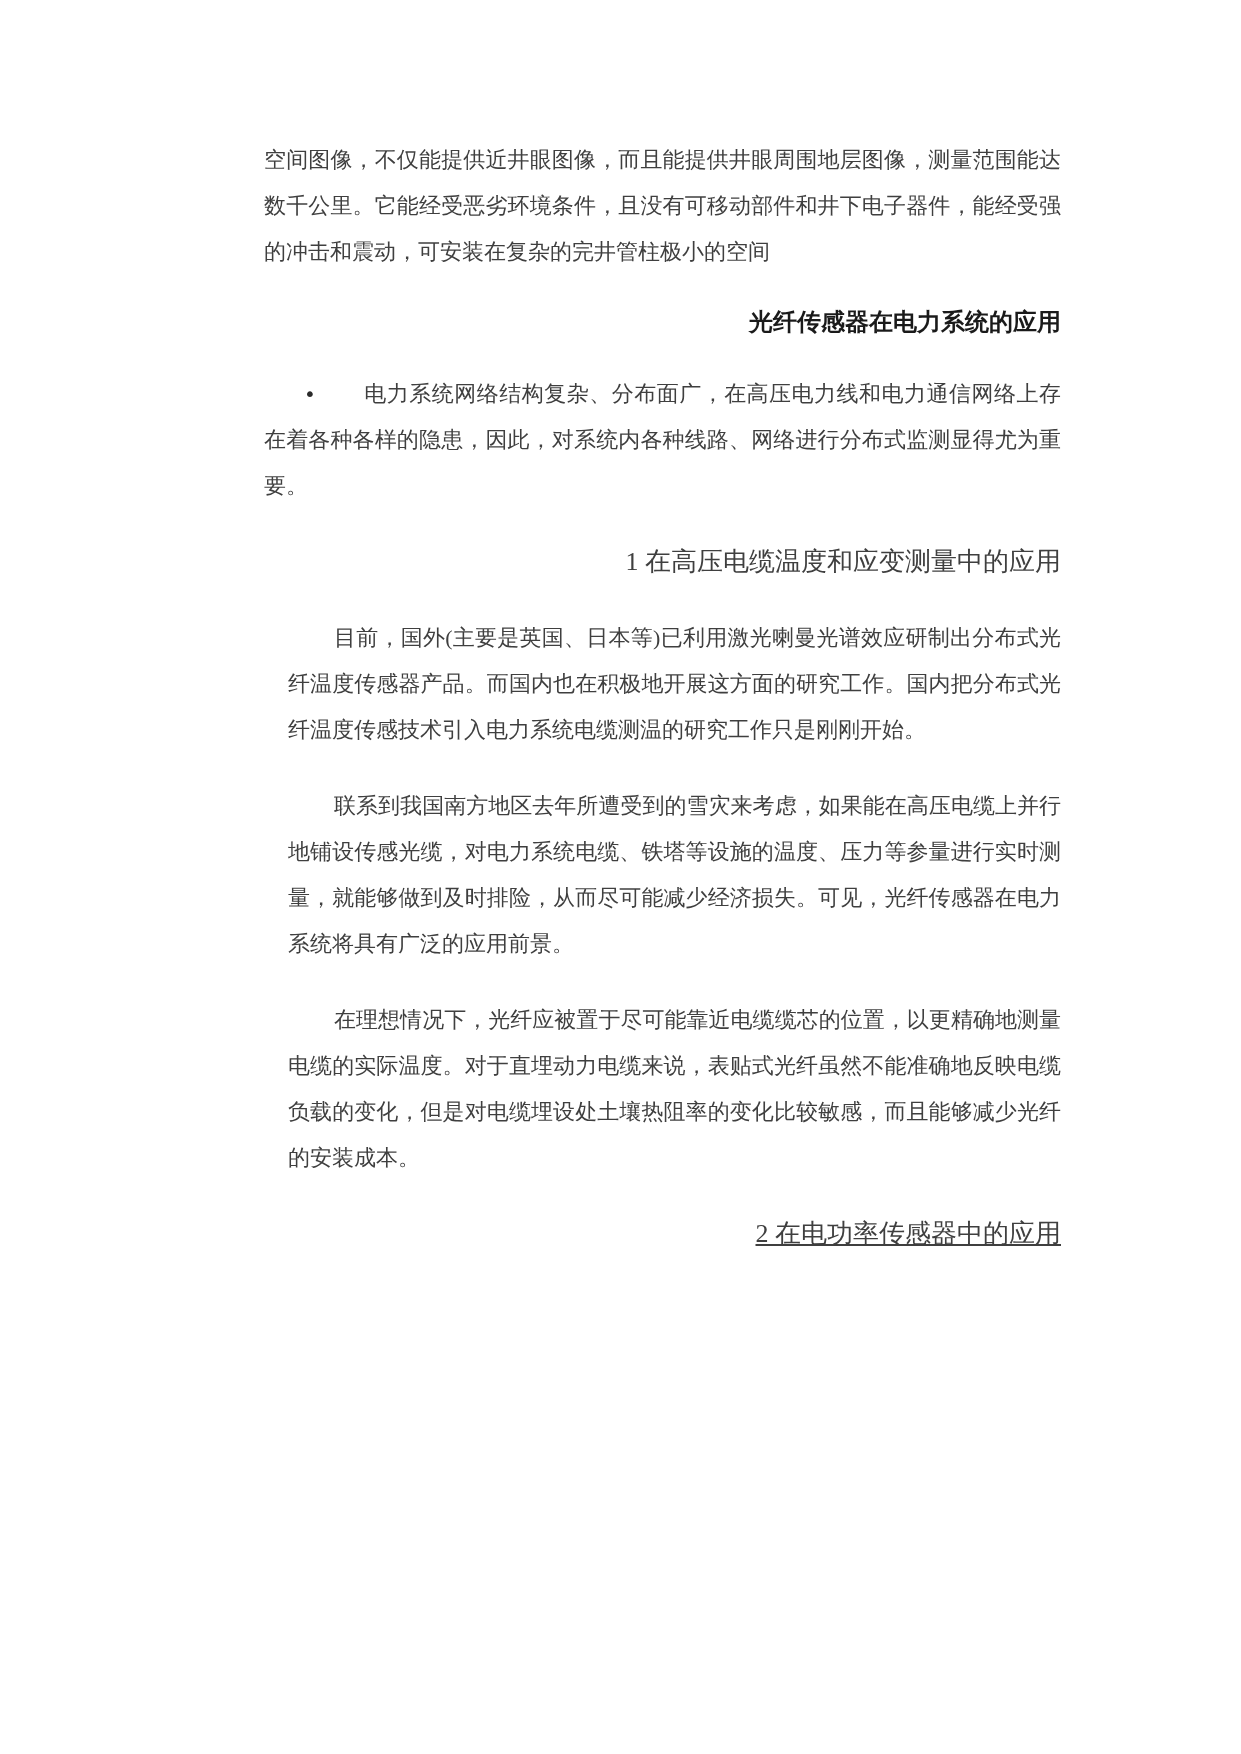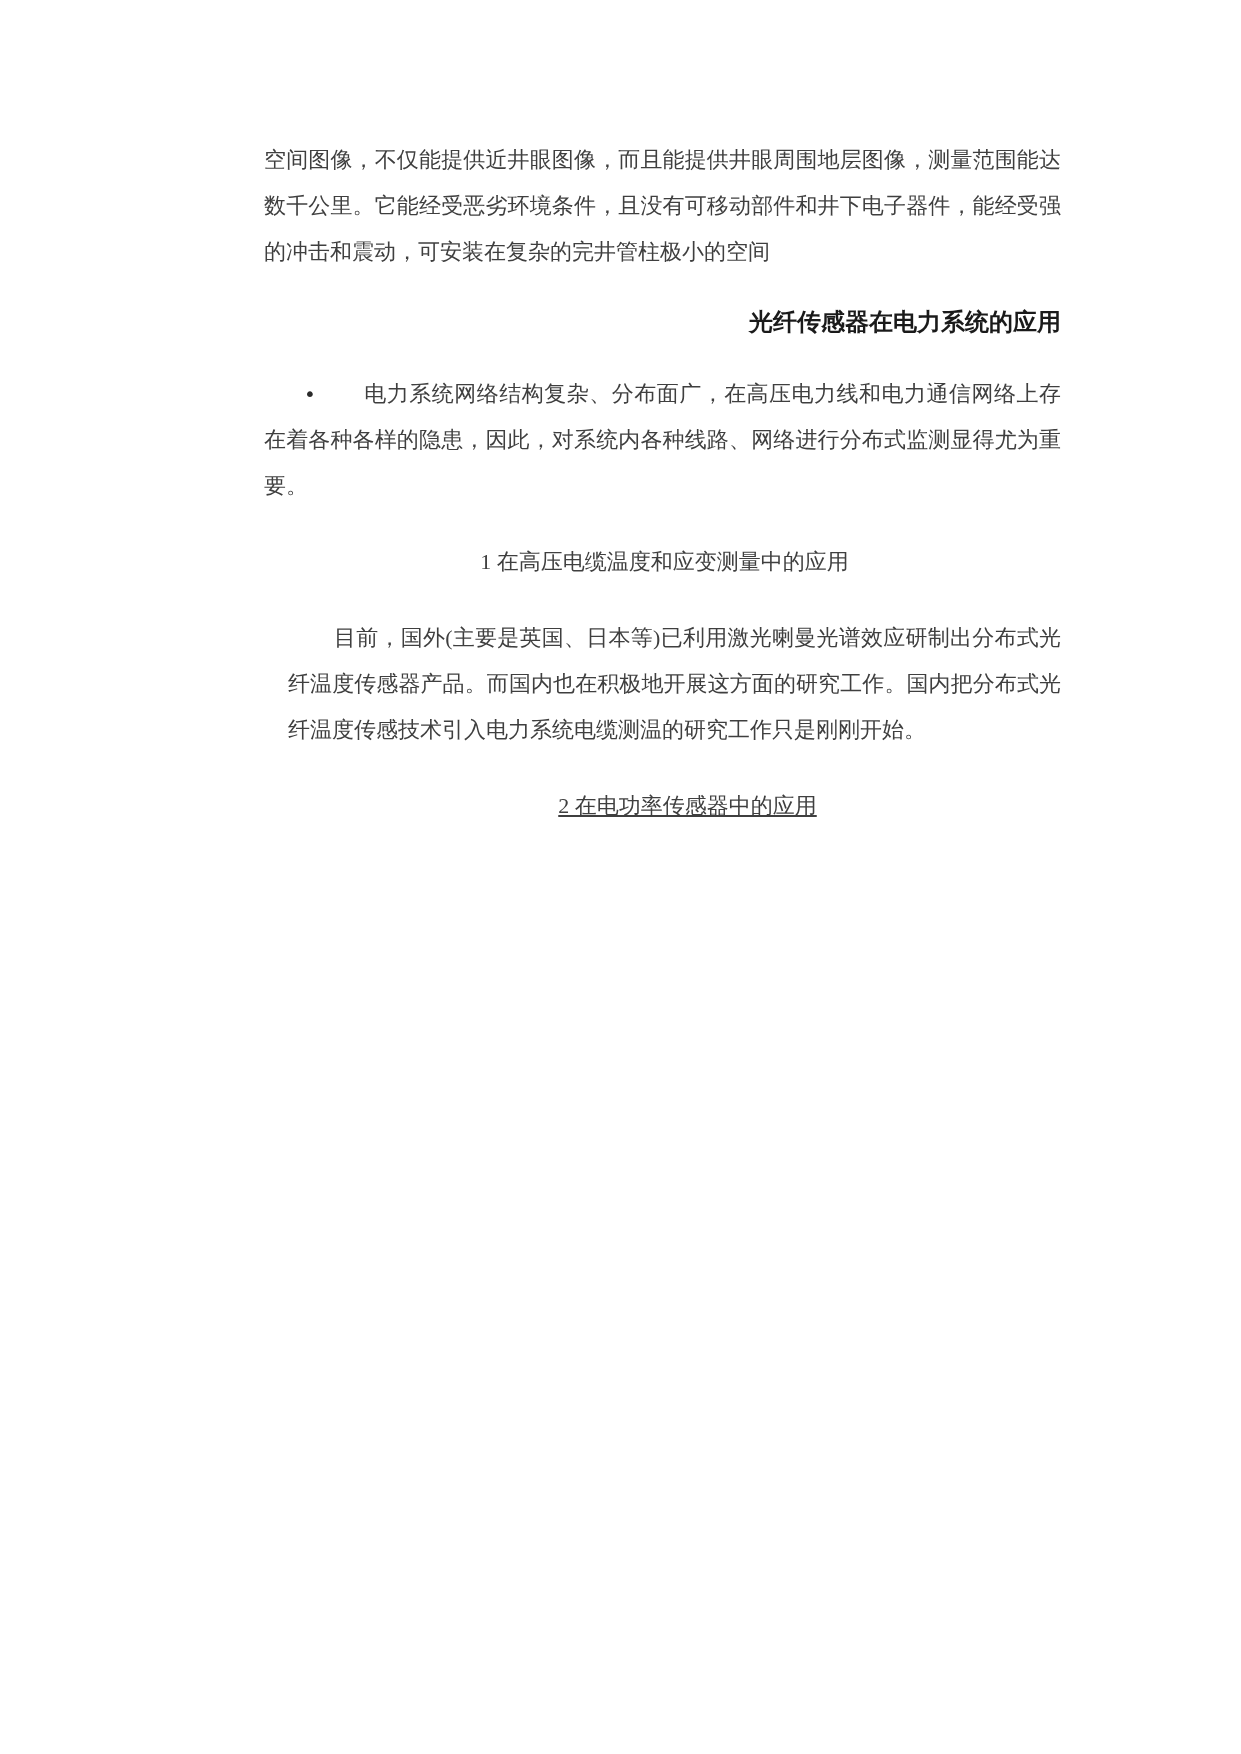--- a/index.html
+++ b/index.html
@@ -39,25 +39,25 @@
     margin: 16px 0 32px -74px;
     font-family: "Liberation Sans", "DejaVu Sans", sans-serif;
     font-size: 24px;
     line-height: 34px;
     font-weight: bold;
     color: #1a1a1a;
     text-align: right;
   }
   .sub-heading {
     margin: 0 0 30px 4px;
-    font-size: 22px;
+    font-size: 26px;
     line-height: 46px;
     color: #3f3f3f;
     font-weight: normal;
-    text-align: center;
+    text-align: right;
     white-space: pre-wrap;
   }
   .sub-heading.indented {
     text-indent: 46px;
     text-decoration: underline;
   }
   p.bullet-para {
     text-indent: 40px;
   }
   .bullet-marker {
@@ -78,20 +78,22 @@
     <p class="no-indent">空间图像，不仅能提供近井眼图像，而且能提供井眼周围地层图像，测量范围能达数千公里。它能经受恶劣环境条件，且没有可移动部件和井下电子器件，能经受强的冲击和震动，可安装在复杂的完井管柱极小的空间</p>
 
     <h1 class="main-heading">光纤传感器在电力系统的应用</h1>
 
     <p class="bullet-para"><span class="bullet-marker">•</span><span>电力系统网络结构复杂、分布面广，在高压电力线和电力通信网络上存在着各种各样的隐患，因此，对系统内各种线路、网络进行分布式监测显得尤为重要。</span></p>
 
     <h2 class="sub-heading">1 在高压电缆温度和应变测量中的应用</h2>
 
     <p class="indent">目前，国外(主要是英国、日本等)已利用激光喇曼光谱效应研制出分布式光纤温度传感器产品。而国内也在积极地开展这方面的研究工作。国内把分布式光纤温度传感技术引入电力系统电缆测温的研究工作只是刚刚开始。</p>
 
+    <p class="indent">联系到我国南方地区去年所遭受到的雪灾来考虑，如果能在高压电缆上并行地铺设传感光缆，对电力系统电缆、铁塔等设施的温度、压力等参量进行实时测量，就能够做到及时排险，从而尽可能减少经济损失。可见，光纤传感器在电力系统将具有广泛的应用前景。</p>
 
+    <p class="indent">在理想情况下，光纤应被置于尽可能靠近电缆缆芯的位置，以更精确地测量电缆的实际温度。对于直埋动力电缆来说，表贴式光纤虽然不能准确地反映电缆负载的变化，但是对电缆埋设处土壤热阻率的变化比较敏感，而且能够减少光纤的安装成本。</p>
 
     <h2 class="sub-heading indented">2 在电功率传感器中的应用</h2>
 
 
 
   </div>
 </div>
 
 </body></html>

